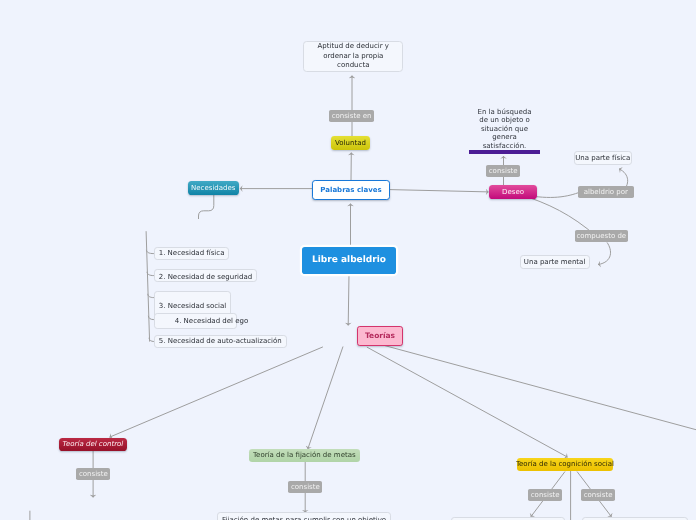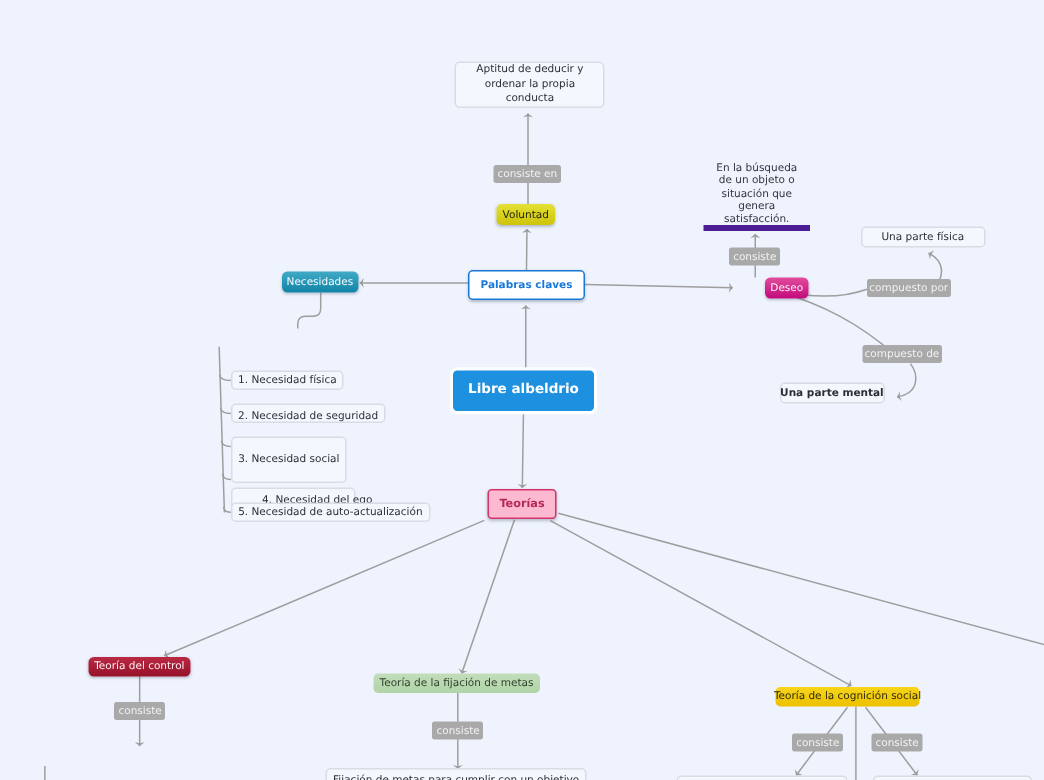--- a/index.html
+++ b/index.html
@@ -28,23 +28,23 @@
              box-shadow:0 1px 2px rgba(55,70,95,.34);}
   .n-blue{background:#1e90e0;border-radius:2.8px;color:#ffffff;font-weight:bold;font-size:9px;
           box-shadow:0 0 0 2.2px #ffffff;}
   .n-teal{background:linear-gradient(#41aac6,#1083a6);border-radius:3.6px;color:#f4fbfd;font-size:7px;
           box-shadow:0 1px 2px rgba(40,60,90,.30);}
   .n-magenta{background:linear-gradient(#e24c9c,#c20a7b);border-radius:3.6px;color:#fdf0f7;font-size:7px;
           box-shadow:0 1px 2px rgba(40,60,90,.30);}
   .n-yellow{background:linear-gradient(#e4e035,#cdc40a);border-radius:3.4px;color:#262608;font-size:7px;
           box-shadow:0 1px 2px rgba(40,60,90,.30);}
   .n-pink{background:#fcb9d0;border:1.2px solid #d4346d;border-radius:2.8px;color:#b42a5c;
-          font-weight:bold;font-size:7.5px;box-shadow:0 1px 2px rgba(55,70,95,.30);}
+          font-weight:bold;font-size:7.5px;box-shadow:0 1px 2px rgba(55,70,95,.30);margin-left:32px;}
   .n-darkred{background:linear-gradient(#ba2943,#961129);border-radius:3.6px;color:#fdeef1;font-size:7px;
-          box-shadow:0 1px 2px rgba(40,60,90,.30);}
+          box-shadow:0 1px 2px rgba(40,60,90,.30);font-style:italic;}
   .n-green{background:linear-gradient(#c2ddba,#b0d4a7);border-radius:3.2px;color:#31412d;font-size:7px;}
   .n-gold{background:linear-gradient(#f7d41a,#ecc100);border-radius:3.2px;color:#2e2a06;font-size:7px;}
   .n-underline{border-bottom:4px solid #4c1d95;color:#31353d;font-size:7px;
                align-items:flex-start;background:transparent;}
 </style>
 </head>
 <body>
 
 <div id="stage">
 
@@ -130,52 +130,52 @@
 
   <div class="node n-plain" style="left:153.9px;top:247px;width:75.4px;height:13.2px;">
     <span>1. Necesidad física</span>
   </div>
   <div class="node n-plain" style="left:153.9px;top:269px;width:103.1px;height:13.2px;align-items:flex-end;">
     <span>2. Necesidad de seguridad</span>
   </div>
   <div class="node n-plain" style="left:153.9px;top:291px;width:77.3px;height:31px;">
     <span>3. Necesidad social</span>
   </div>
-  <div class="node n-plain" style="left:153.9px;top:325px;width:83.2px;height:16px;padding-left:32px;">
+  <div class="node n-plain" style="left:153.9px;top:313px;width:83.2px;height:16px;padding-left:32px;">
     <span>4. Necesidad del ego</span>
   </div>
   <div class="node n-plain" style="left:153.9px;top:335px;width:132.7px;height:13.2px;">
     <span>5. Necesidad de auto-actualización</span>
   </div>
 
   <div class="node n-underline wrap" style="left:469px;top:107.6px;width:71px;height:46px;padding:0 7px;line-height:8.6px;">
     <span>En la búsqueda de un objeto o situación que genera satisfacción.</span>
   </div>
 
   <div class="node n-rel" style="left:486.1px;top:164.9px;width:34.2px;height:12.1px;">
     <span>consiste</span>
   </div>
 
-  <div class="node n-magenta" style="left:489px;top:185px;width:29px;height:14px;margin-left:21px;">
+  <div class="node n-magenta" style="left:489px;top:185px;width:48px;height:14px;">
     <span>Deseo</span>
   </div>
 
   <div class="node n-rel" style="left:577.5px;top:186.2px;width:56.6px;height:12.1px;">
-    <span>compuesto por</span>
-  </div>
-
-  <div class="node n-plain" style="left:573.7px;top:151.1px;width:83px;height:14.1px;">
+    <span>albeldrio por</span>
+  </div>
+
+  <div class="node n-plain" style="left:573.7px;top:151.1px;width:58px;height:14.1px;">
     <span>Una parte física</span>
   </div>
 
   <div class="node n-rel" style="left:574.5px;top:230.3px;width:53.6px;height:12.1px;">
     <span>compuesto de</span>
   </div>
 
-  <div class="node n-plain" style="left:519.5px;top:255.4px;width:70.2px;height:14.1px;font-weight:bold;">
+  <div class="node n-plain" style="left:519.5px;top:255.4px;width:70.2px;height:14.1px;">
     <span>Una parte mental</span>
   </div>
 
   <div class="node n-darkred" style="left:58.6px;top:437.6px;width:68.7px;height:13px;">
     <span>Teoría del control</span>
   </div>
   <div class="node n-rel" style="left:76.3px;top:468px;width:34.2px;height:12.1px;">
     <span>consiste</span>
   </div>
 

